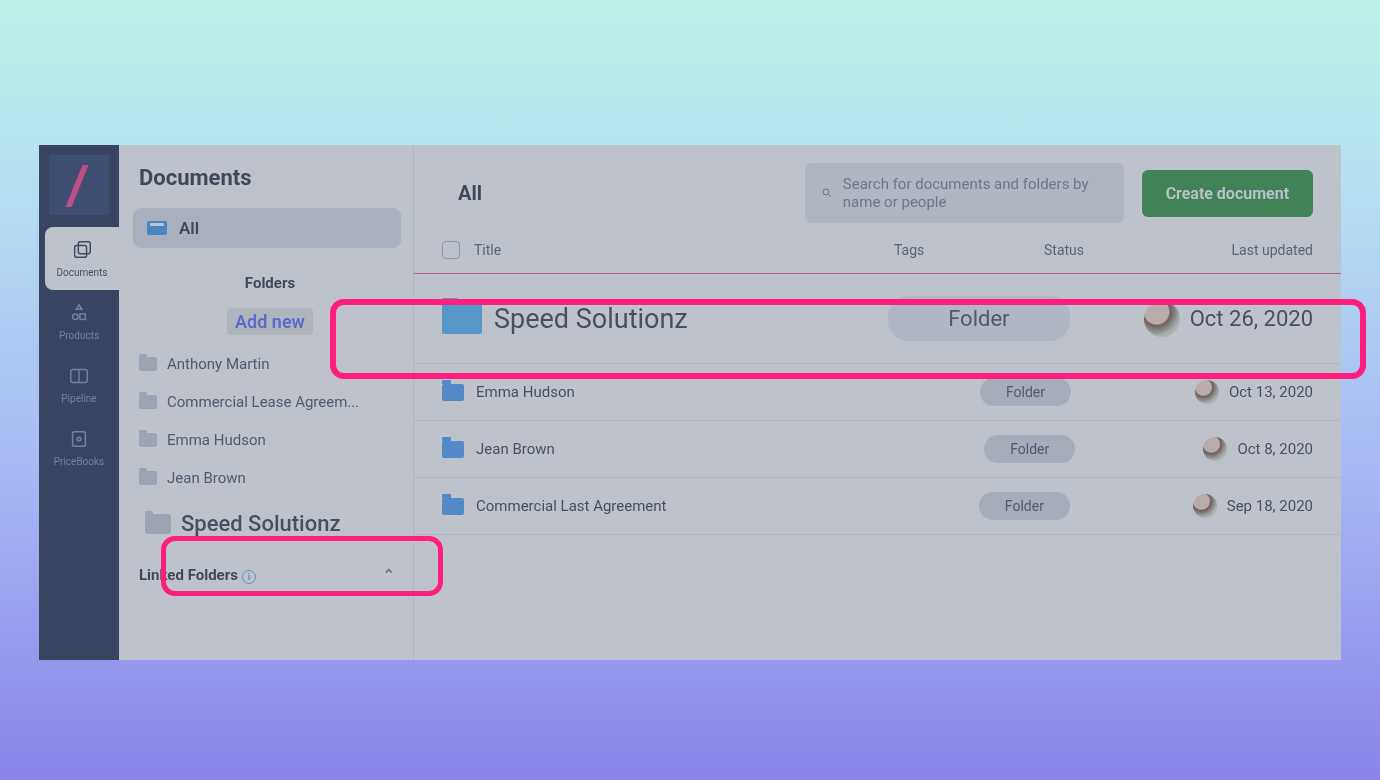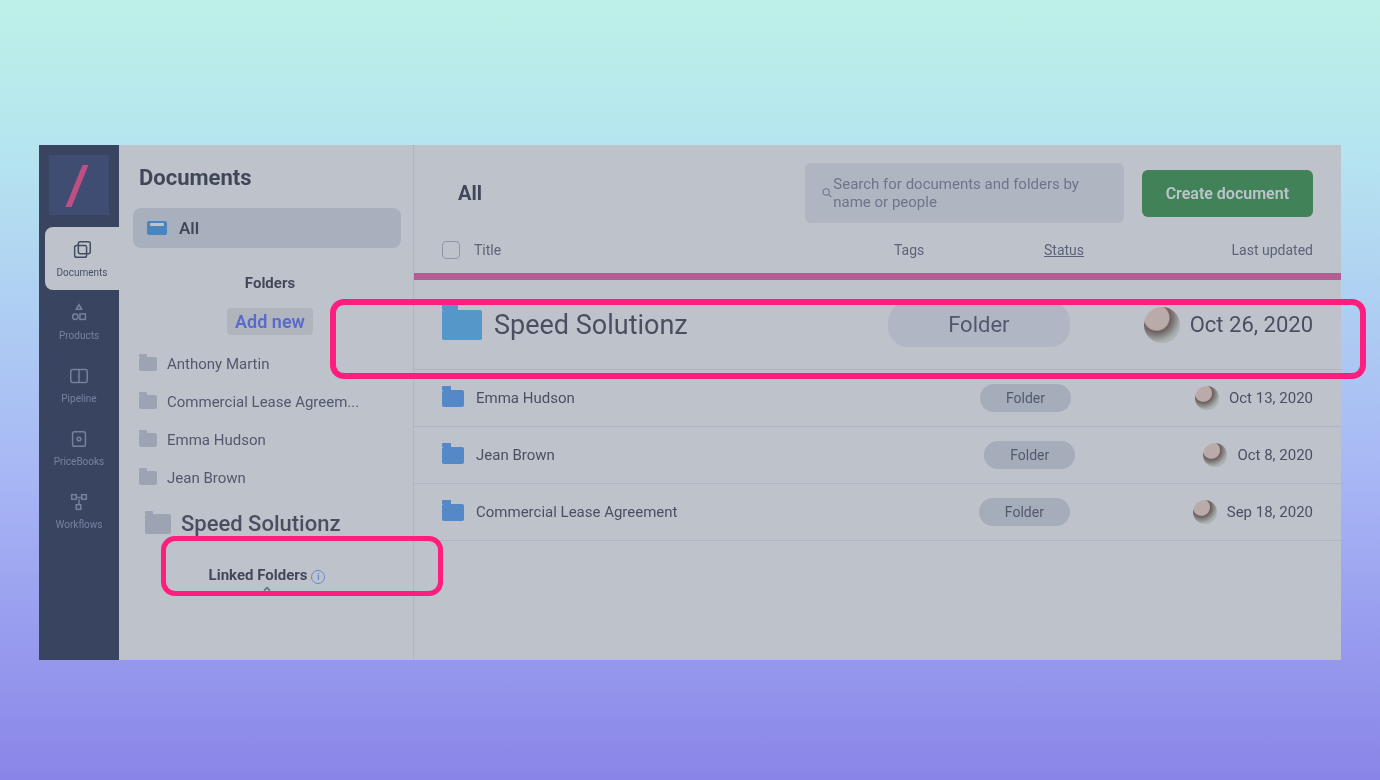--- a/index.html
+++ b/index.html
@@ -109,44 +109,44 @@
 .fld-ic::before { content:''; position:absolute; top:-3px; left:0; width:8px; height:3px; background:#c2c8d6; border-radius:1px 1px 0 0; }
 
 .folder-item.hl {
   background:#fff; border-radius:10px; padding:14px 12px;
   font-size:22px; font-weight:500; color:#2a2f3e;
   position:relative; z-index:100;
 }
 .folder-item.hl .fld-ic { width:26px; height:20px; }
 .hl-box1 { position:absolute; z-index:90; border:5px solid #ff1e7e; border-radius:14px; left:122px; top:391px; width:282px; height:60px; pointer-events:none; }
 
-.linked { display:flex; align-items:center; justify-content:space-between; padding:16px 6px 0; font-weight:700; font-size:15px; color:#1a1f2e;flex-direction:column; }
+.linked { display:flex; align-items:center; justify-content:space-between; padding:16px 6px 0; font-weight:700; font-size:15px; color:#1a1f2e; }
 .info-ic { display:inline-block; width:14px; height:14px; border:1.5px solid #5a9dfc; border-radius:50%; font-size:9px; color:#5a9dfc; text-align:center; line-height:13px; margin-left:4px; }
 .chev { color:#6b7280; }
 
 .main {
   flex:1; background:#fff; position:relative; z-index:10;
 }
 .topbar { display:flex; align-items:center; padding:18px 28px; gap:18px; }
 .tab-all { font-size:20px; font-weight:700; color:#1a1f2e; padding-left:16px; }
 .spacer { flex:1; }
 .search {
   flex:1; max-width:440px; background:#e5e8ee; border-radius:6px;
-  padding:12px 16px; display:flex; align-items:center; 
+  padding:12px 16px; display:flex; align-items:center; gap:10px;
   color:#6a7388; font-size:15px;
 }
 .create-btn {
   background:#1c8a2e; color:#ffffff; border:none; border-radius:6px;
   padding:14px 24px; font-size:16px; font-weight:600; cursor:pointer;
 }
-.cols { display:flex; align-items:center; padding:0 28px 14px; color:#4a5266; font-size:14px; border-bottom:7px solid #ec4899; }
+.cols { display:flex; align-items:center; padding:0 28px 14px; color:#4a5266; font-size:14px; border-bottom:1px solid #ec4899; }
 .chk { width:18px; height:18px; border:1.5px solid #a8b0c0; border-radius:4px; margin-right:14px; }
 .c-title { flex:0 0 420px; }
 .c-tags { flex:0 0 150px; }
-.c-status { flex:0 0 180px;text-decoration:underline; }
+.c-status { flex:0 0 180px; }
 .c-upd { flex:1; text-align:right; }
 
 .row {
   display:flex; align-items:center; padding:14px 28px;
   border-bottom:1px solid #e6e8ee; font-size:15px; color:#2a2f3e;
 }
 .row .ficon { width:22px; height:17px; background:#3d97f7; border-radius:2px; position:relative; margin-right:12px; flex-shrink:0; }
 .row .ficon::before { content:''; position:absolute; top:-4px; left:0; width:9px; height:4px; background:#3d97f7; border-radius:1px 1px 0 0; }
 .row .name { flex:0 0 380px; }
 .row .tag-pill { background:#d2d7e1; color:#3a4156; padding:6px 26px; border-radius:20px; font-size:14px; }
@@ -198,29 +198,20 @@
           <path d="M12 5v14"></path>
         </svg>
       <span>Pipeline</span>
     </div>
     <div class="nav-item">
       <svg class="ic" viewBox="0 0 24 24" fill="none" stroke="#7a8bb0" stroke-width="1.6">
           <rect x="5" y="4" width="14" height="16" rx="2"></rect>
           <circle cx="12" cy="12" r="2"></circle>
         </svg>
       <span>PriceBooks</span>
-    </div>
-    <div class="nav-item">
-      <svg class="ic" viewBox="0 0 24 24" fill="none" stroke="#7a8bb0" stroke-width="1.6">
-          <rect x="4" y="4" width="5" height="5"></rect>
-          <rect x="15" y="4" width="5" height="5"></rect>
-          <rect x="9" y="15" width="5" height="5"></rect>
-          <path d="M9 7h6M12 9v6"></path>
-        </svg>
-      <span>Workflows</span>
     </div>
   </div>
 
   <div class="side">
     <h1>Documents</h1>
     <div class="all-pill">
       <span class="tray-ic"></span>
       <span>All</span>
     </div>
     <div class="folders-hdr">
@@ -302,21 +293,21 @@
       <span class="mid">
           <span class="tag-pill">Folder</span>
         </span>
       <span class="right">
           <span class="avatar"></span>
           <span>Oct 8, 2020</span>
         </span>
     </div>
     <div class="row">
       <span class="ficon"></span>
-      <span class="name">Commercial Lease Agreement</span>
+      <span class="name">Commercial Last Agreement</span>
       <span class="mid">
           <span class="tag-pill">Folder</span>
         </span>
       <span class="right">
           <span class="avatar"></span>
           <span>Sep 18, 2020</span>
         </span>
     </div>
   </div>
 

